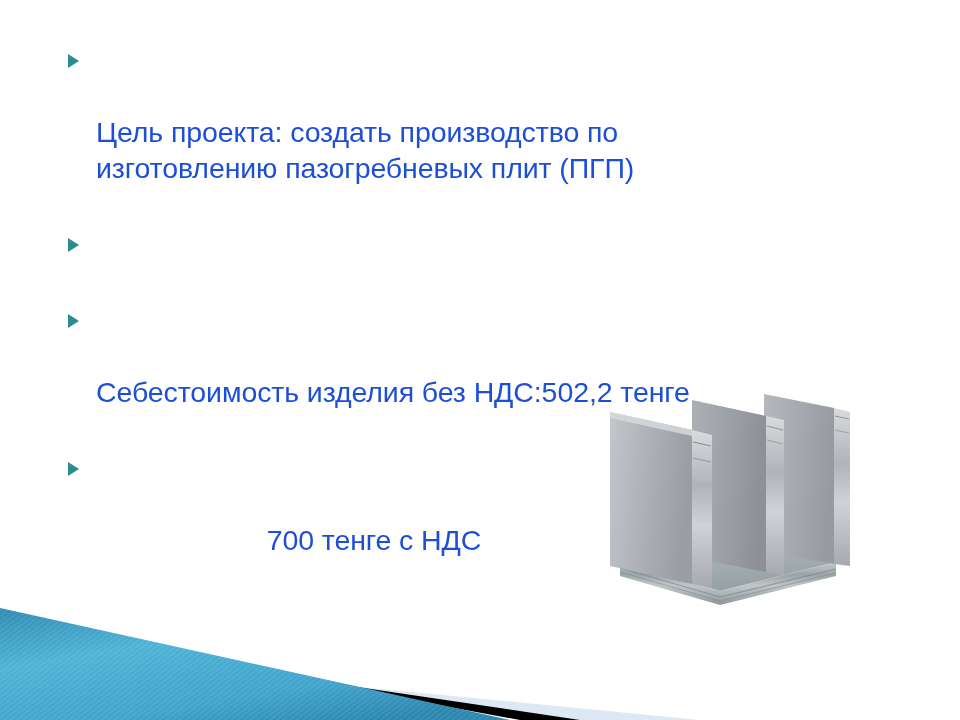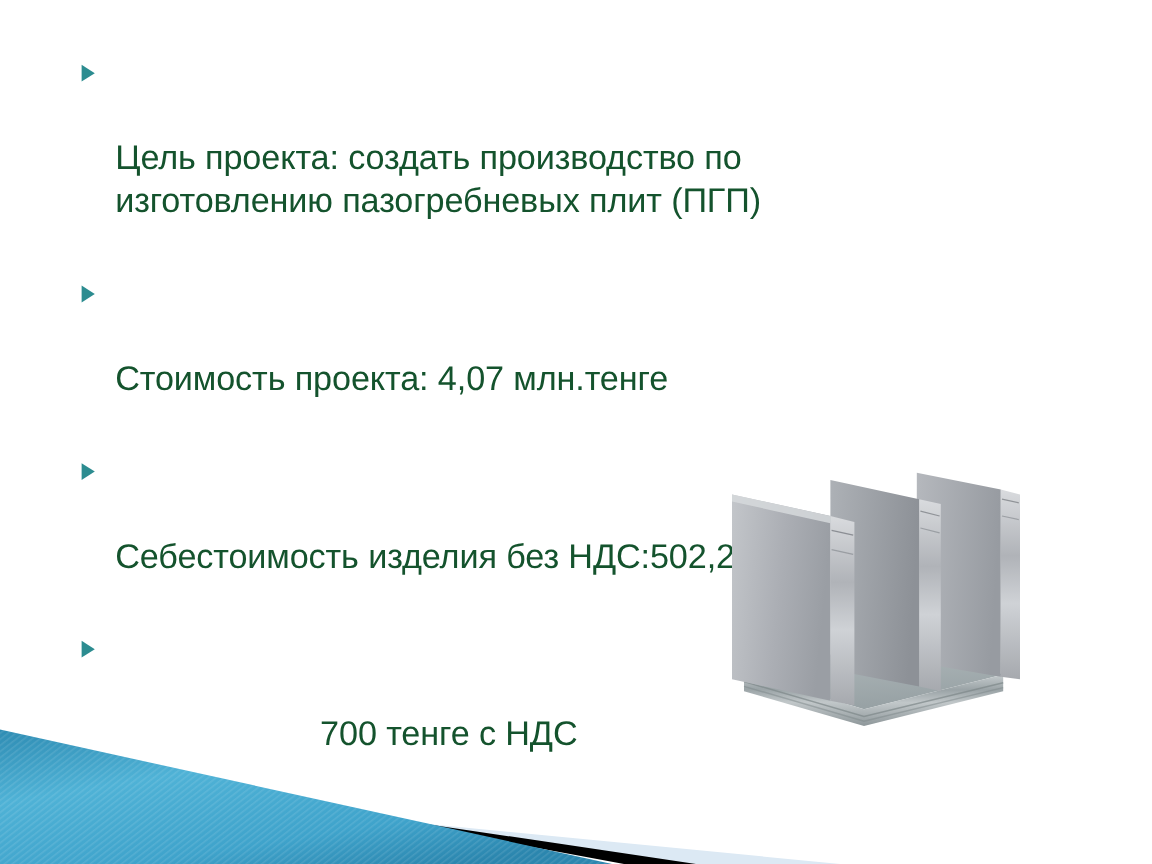--- a/index.html
+++ b/index.html
@@ -26,21 +26,21 @@
     top: 42px;
     width: 830px;
     list-style: none;
     margin: 0;
     padding: 0;
   }
   .bullet-item {
     position: relative;
     padding-left: 34px;
     margin: 0 0 4px 0;
-    color: #14532d;
+    color: #1d4ed8;
     font-size: 28.5px;
     line-height: 36px;
     letter-spacing: -0.1px;
     white-space: pre-line;
   }
   .bullet-marker {
     position: absolute;
     left: 6px;
     top: 12px;
     width: 0;
@@ -82,21 +82,20 @@
   <ul id="bullet-list">
 
     <li class="bullet-item">
       <span class="bullet-marker"></span>
       <span class="bullet-text">Цель проекта: создать производство по
 изготовлению пазогребневых плит (ПГП)</span>
     </li>
 
     <li class="bullet-item">
       <span class="bullet-marker"></span>
-      <span class="bullet-text">Стоимость проекта: 4,07 млн.тенге</span>
     </li>
 
     <li class="bullet-item">
       <span class="bullet-marker"></span>
       <span class="bullet-text">Себестоимость изделия без НДС:502,2 тенге</span>
     </li>
 
     <li class="bullet-item">
       <span class="bullet-marker"></span>
       <span class="bullet-text" style="display:block;text-align:center;width:556px;">700 тенге с НДС</span>

